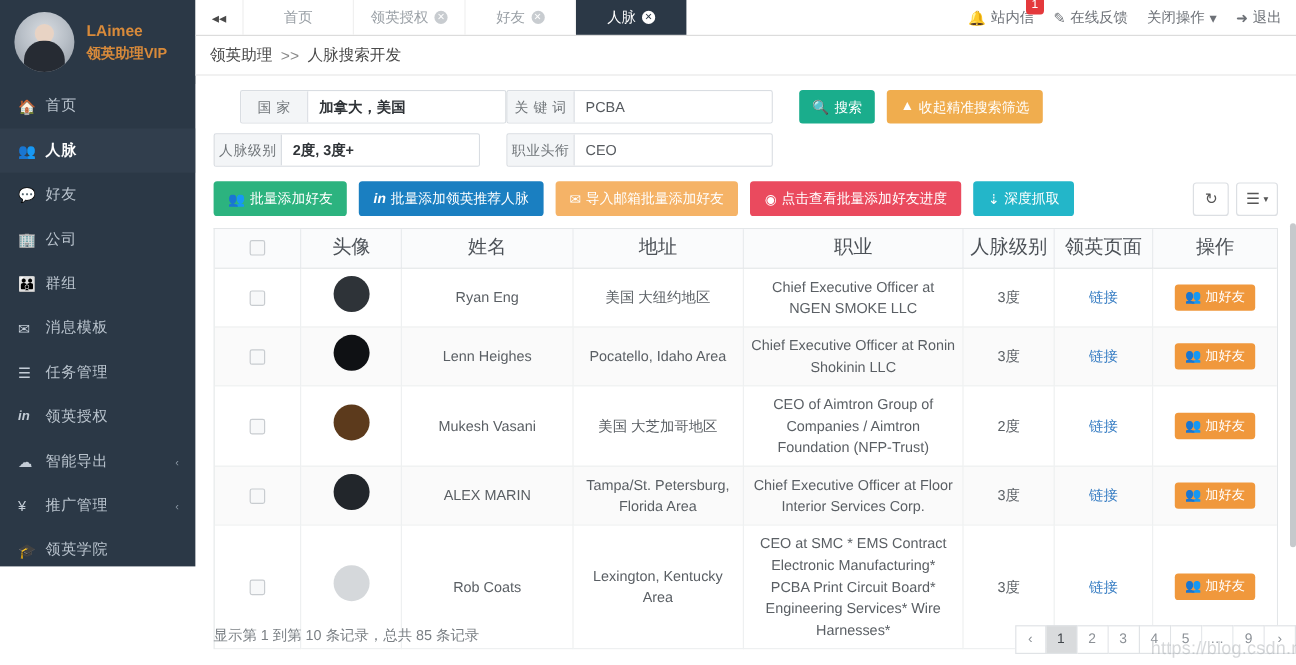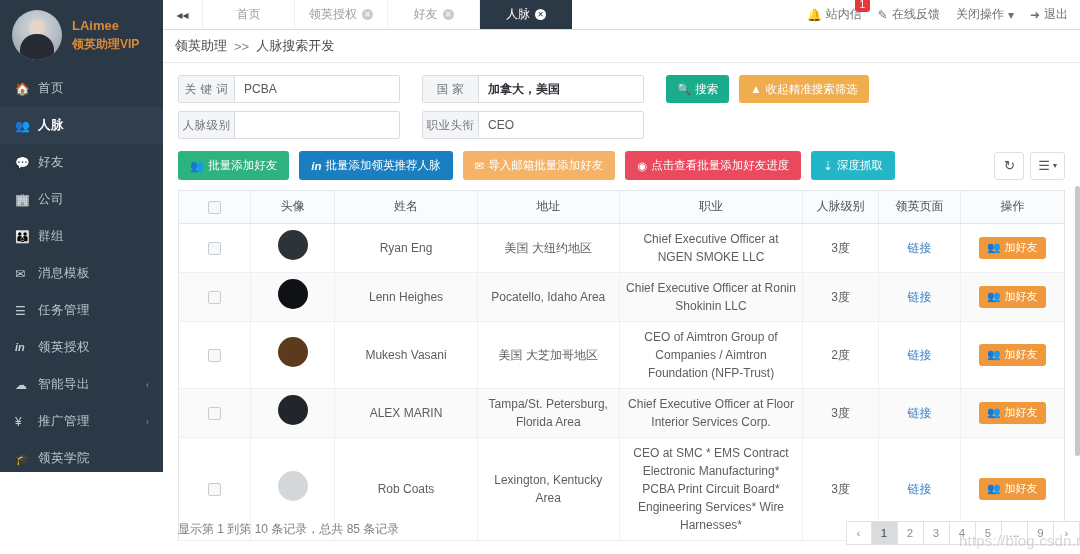--- a/index.html
+++ b/index.html
@@ -153,21 +153,21 @@
     display: inline-flex; align-items: center; justify-content: center; gap: 3px;
     color: #555; font-size: 13px; cursor: pointer;
   }
 
   
   .table-wrap { border: 1px solid #e3e6e8; border-bottom: none; }
   table { width: 100%; border-collapse: collapse; table-layout: fixed; }
   thead th {
     height: 32px; background: #fafbfc;
     border-right: 1px solid #e9ecee; border-bottom: 1px solid #e3e6e8;
-    font-size: 12px; color: #4c5157; font-weight: normal; text-align: center;
+    font-size: 16px; color: #4c5157; font-weight: normal; text-align: center;
   }
   thead th:last-child { border-right: none; }
   tbody td {
     border-right: 1px solid #eef0f1; border-bottom: 1px solid #eef0f1;
     font-size: 12px; color: #5a5f64; text-align: center;
     padding: 6px 5px; line-height: 1.5;
   }
   tbody td:last-child { border-right: none; }
   tbody tr:nth-child(even) td { background: #fafafa; }
   tbody tr:nth-child(odd) td { background: #ffffff; }
@@ -356,41 +356,42 @@
 
     <div class="breadcrumb">
       <span>领英助理</span>
       <span class="crumb-sep">&gt;&gt;</span>
       <span>人脉搜索开发</span>
     </div>
 
     <div class="content">
 
       <div class="form-row">
+        <div class="field ctry">
+          <div class="field-label">国   家</div>
+          <div class="field-input val-strong">加拿大，美国</div>
+        </div>
         <div class="field kw">
           <div class="field-label">关 键 词</div>
           <div class="field-input">PCBA</div>
         </div>
-        <div class="field ctry">
-          <div class="field-label">国   家</div>
-          <div class="field-input val-strong">加拿大，美国</div>
-        </div>
         <button class="btn btn-search">
           <span>🔍</span>
           <span>搜索</span>
         </button>
         <button class="btn btn-filter">
           <span>▲</span>
           <span>收起精准搜索筛选</span>
         </button>
       </div>
 
       <div class="form-row">
         <div class="field kw">
           <div class="field-label">人脉级别</div>
+          <div class="field-input val-strong">2度, 3度+</div>
         </div>
         <div class="field ctry">
           <div class="field-label">职业头衔</div>
           <div class="field-input">CEO</div>
         </div>
       </div>
 
       <div class="actions">
         <button class="btn btn-lg bg-green">
           <span>👥</span>

